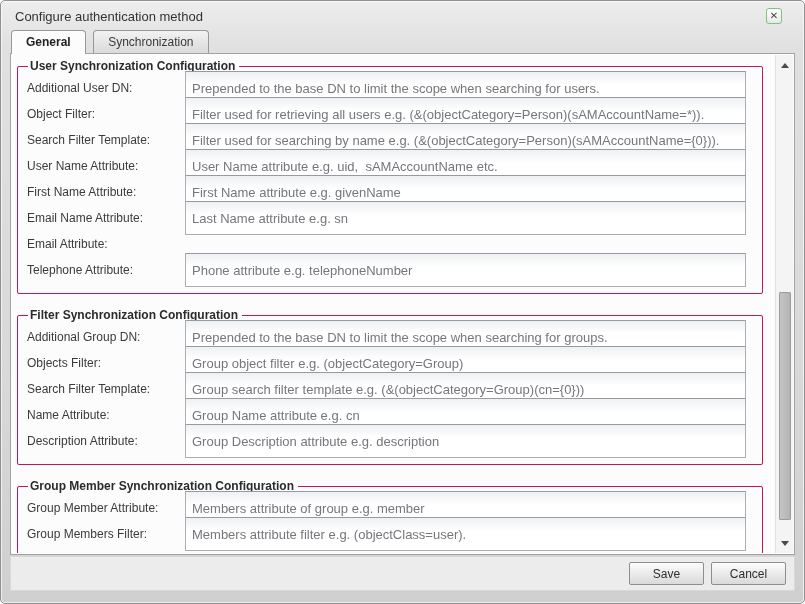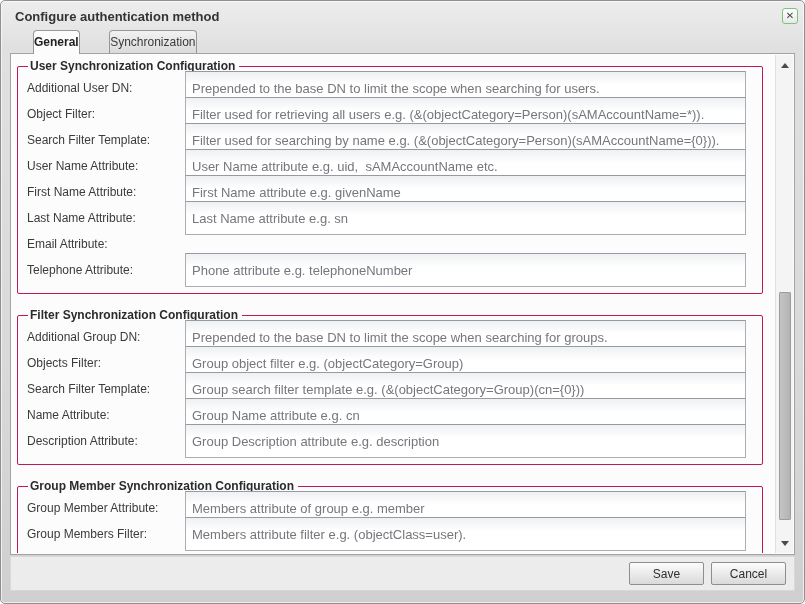--- a/index.html
+++ b/index.html
@@ -8,41 +8,41 @@
   .dialog {
     position: absolute; left: 0; top: 0; width: 805px; height: 604px;
     border: 1px solid #8f8f8f; border-radius: 5px;
     background: linear-gradient(#ededed 0%, #e0e0e0 8%, #d9d9d9 60%, #cfcfcf 100%);
     box-shadow: inset 0 0 0 1px rgba(255,255,255,0.65);
     overflow: hidden;
   }
 
   
   .titlebar {
-    position: absolute; left: 0; top: 0; right: 0; height: 29px;
+    position: absolute; left: 0; top: 0; right: 16px; height: 29px;
     padding: 8px 0 0 14px;
-    font-size: 13px; font-weight: bold; color: #333333;
+    font-size: 13px; font-weight: normal; color: #333333;
   }
   .close-btn {
     position: absolute; right: 6px; top: 7px; width: 16px; height: 16px;
     background: linear-gradient(#ffffff, #e8e8e8);
     border: 1px solid #7cc47c; border-radius: 3px;
     font-size: 10px; line-height: 14px; text-align: center; color: #444444;
     cursor: pointer;
   }
 
   
   .tabs { position: absolute; left: 10px; top: 29px; height: 24px; z-index: 3; }
   .tab {
     display: inline-block; vertical-align: bottom;
-    height: 23px; line-height: 22px; padding: 0 0; margin-right: 3px;
+    height: 23px; line-height: 22px; padding: 0 14px; margin-right: 3px;
     border: 1px solid #989898; border-bottom: none;
     border-radius: 4px 4px 0 0;
     background: linear-gradient(#f2f2f2, #dadada);
-    font-size: 12px; color: #3a3a3a; cursor: pointer; margin-left: 22px;
+    font-size: 12px; color: #3a3a3a; cursor: pointer;
   }
   .tab.active {
     height: 24px; line-height: 23px;
     background: #fcfcfc; font-weight: bold; color: #222222;
     position: relative; top: 0px; margin-bottom: -1px;
   }
 
   
   .panel {
     position: absolute; left: 9px; right: 9px; top: 52px; bottom: 48px;
@@ -141,21 +141,21 @@
         </div>
         <div class="row">
           <span class="lbl">User Name Attribute:</span>
           <input class="inp" type="text" placeholder="User Name attribute e.g. uid,  sAMAccountName etc." style="">
         </div>
         <div class="row">
           <span class="lbl">First Name Attribute:</span>
           <input class="inp" type="text" placeholder="First Name attribute e.g. givenName" style="">
         </div>
         <div class="row">
-          <span class="lbl">Last Name Attribute:</span>
+          <span class="lbl">Email Name Attribute:</span>
           <input class="inp" type="text" placeholder="Last Name attribute e.g. sn" style="">
         </div>
         <div class="row">
           <span class="lbl">Email Attribute:</span>
         </div>
         <div class="row">
           <span class="lbl">Telephone Attribute:</span>
           <input class="inp" type="text" placeholder="Phone attribute e.g. telephoneNumber" style="">
         </div>
       </fieldset>

